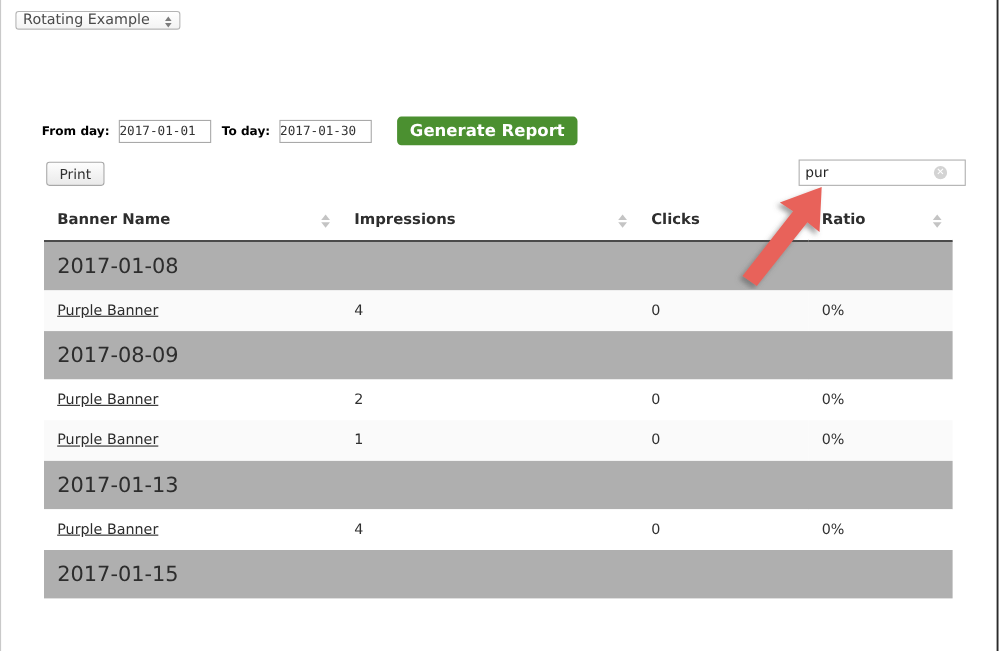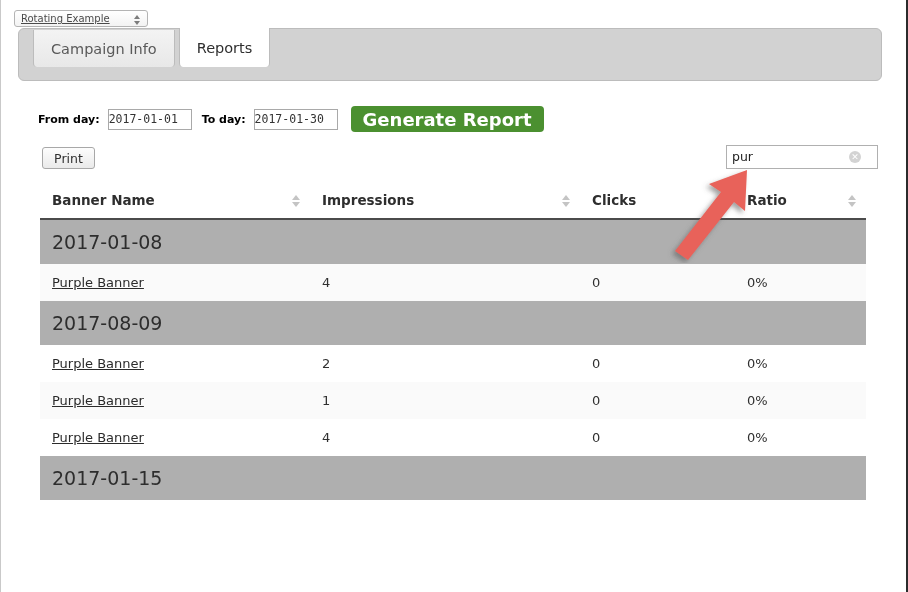--- a/index.html
+++ b/index.html
@@ -27,30 +27,29 @@
   .frame-left {
     position: absolute; top: 0; left: 0;
     width: 1px; height: 592px;
     background: #c9c9c9;
   }
 
   
   .campaign-select {
     position: absolute;
     left: 14px; top: 10px;
-    width: 134px; height: 17px;
+    width: 150px; height: 17px;
     border: 1px solid #b4b4b4;
     border-radius: 3px;
     background: linear-gradient(#ffffff, #f3f3f3);
-    font-size: 10px;
+    font-size: 13px;
     color: #4a4a4a;
     line-height: 15px;
     padding-left: 6px;
     cursor: default;
-    text-decoration: underline;
   }
   .campaign-select .stepper {
     position: absolute;
     right: 7px; top: 2px;
     width: 7px; height: 13px;
     display: flex; flex-direction: column;
     align-items: center; justify-content: center;
     gap: 2px;
   }
   .campaign-select .stepper i {
@@ -138,24 +137,24 @@
     line-height: 19px;
     margin-right: 10px;
     cursor: text;
   }
   .btn-green {
     height: 26px;
     background: #4b9030;
     border: none;
     border-radius: 4px;
     color: #ffffff;
-    font-size: 18px;
+    font-size: 15px;
     font-weight: bold;
     padding: 0 12px;
-    margin-left: 3px;
+    margin-left: 13px;
     cursor: pointer;
     font-family: "DejaVu Sans", "Liberation Sans", sans-serif;
   }
 
   .btn-print {
     position: absolute;
     left: 24px; top: 57px;
     width: 53px; height: 22px;
     border: 1px solid #a8a8a8;
     border-radius: 3px;
@@ -276,30 +275,20 @@
   <div class="frame-right"></div>
 
   <div class="campaign-select">
     <span>Rotating Example</span>
     <span class="stepper">
       <i class="up"></i>
         <i class="dn"></i>
     </span>
   </div>
 
-  <div class="tabpanel">
-    <div class="tabs">
-      <div class="tab inactive">
-        <span>Campaign Info</span>
-      </div>
-      <div class="tab active">
-        <span>Reports</span>
-      </div>
-    </div>
-  </div>
 
   <div class="content">
 
     <div class="filterbar">
       <span class="flabel">From day:</span>
       <div class="dateinput">2017-01-01</div>
       <span class="flabel">To day:</span>
       <div class="dateinput">2017-01-30</div>
       <button class="btn-green" style="background: rgb(75, 144, 48);">Generate Report</button>
     </div>
@@ -369,20 +358,23 @@
               <td>2</td>
               <td>0</td>
               <td>0%</td>
             </tr>
             <tr class="datarow odd">
               <td><a class="bannerlink">Purple Banner</a></td>
               <td>1</td>
               <td>0</td>
               <td>0%</td>
             </tr>
+            <tr class="grouprow">
+              <td colspan="4">2017-01-13</td>
+            </tr>
             <tr class="datarow even">
               <td><a class="bannerlink">Purple Banner</a></td>
               <td>4</td>
               <td>0</td>
               <td>0%</td>
             </tr>
             <tr class="grouprow">
               <td colspan="4">2017-01-15</td>
             </tr>
           </tbody>

